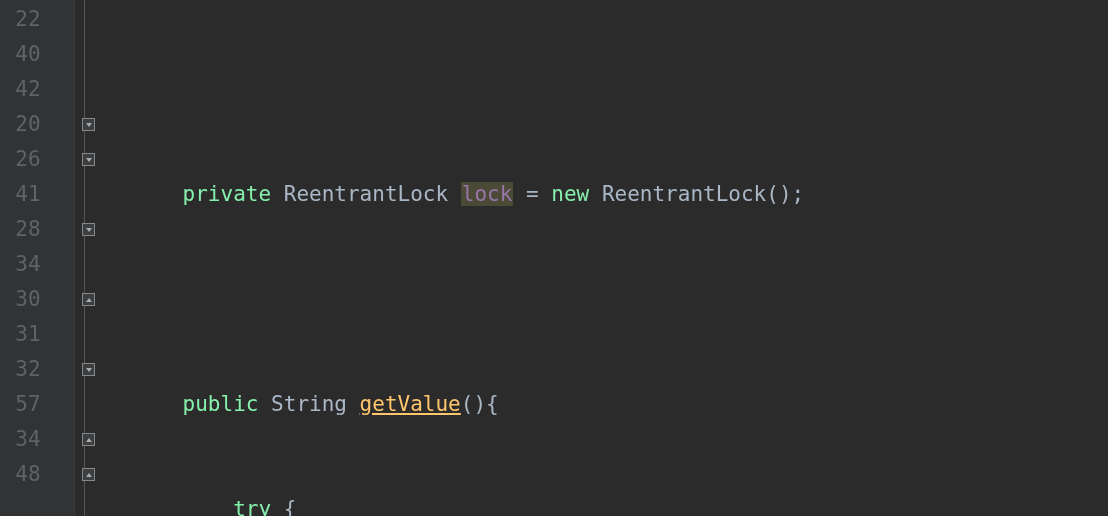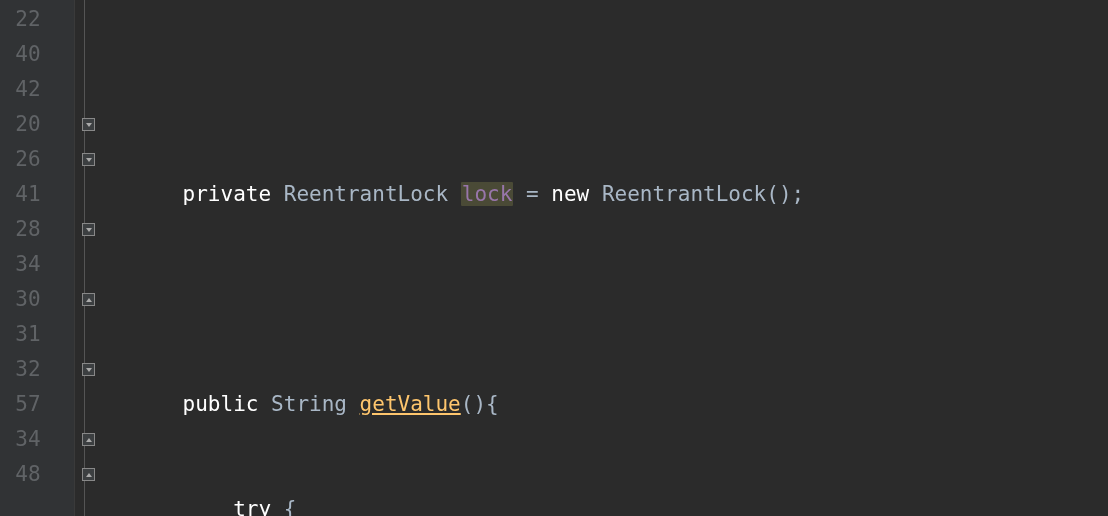--- a/index.html
+++ b/index.html
@@ -58,21 +58,21 @@
     width:0;height:0;border-left:3.5px solid transparent;border-right:3.5px solid transparent;border-bottom:4px solid #aaa;
   }
   .code {
     padding-left: 30px;
     padding-top: 2px;
     color: #a9b7c6;
     white-space: pre;
     flex: 1;
   }
   .code-line { height: 35px; }
-  .kw { color: #ffffff; }
+  .kw { color: #86efac; }
   .type { color: #a9b7c6; text-align: right; }
   .field { color: #9876aa; }
   .methoddef { color: #ffc66d; text-decoration: underline; }
   .op { color: #a9b7c6; }
   .punc { color: #a9b7c6; }
   .sel { background: #4a4a36; padding:0 1px; border-radius:1px;}
 </style>
 </head>
 <body>
 

